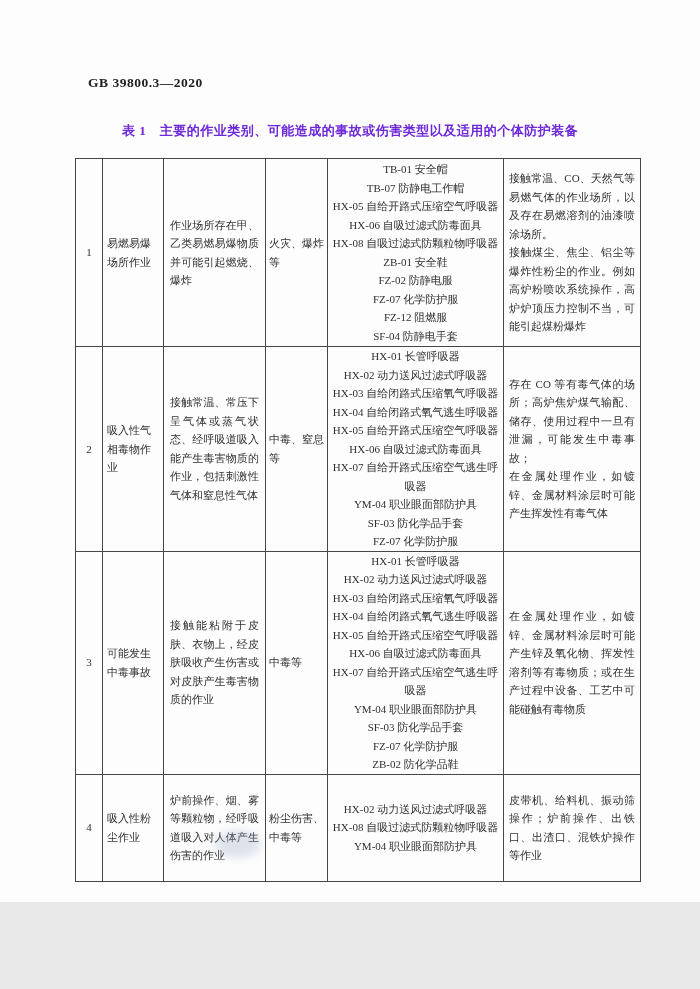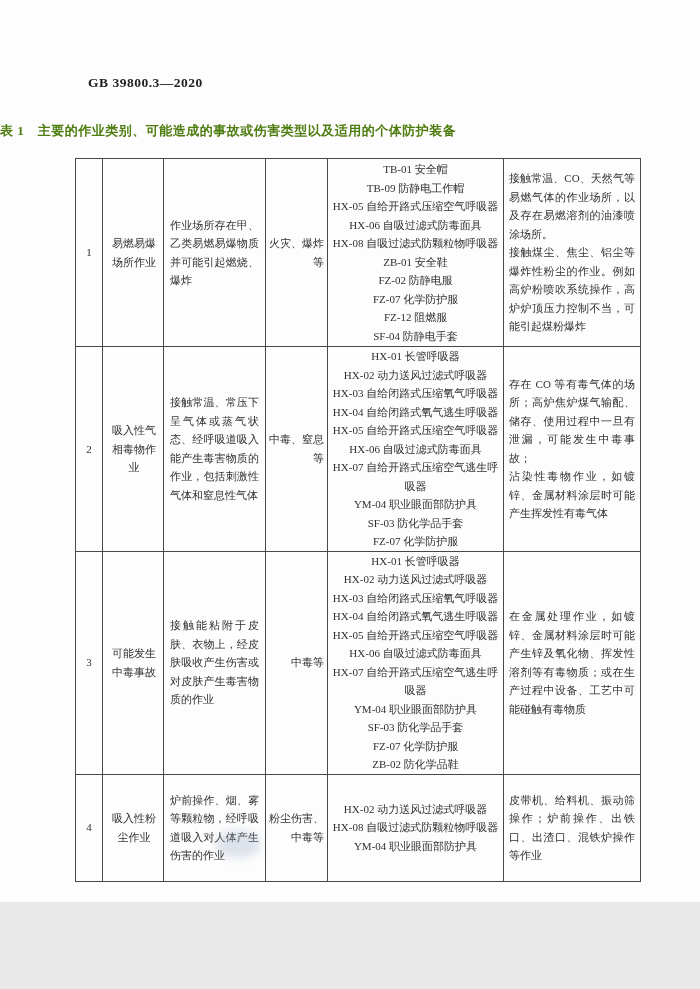--- a/index.html
+++ b/index.html
@@ -15,21 +15,21 @@
     overflow:hidden;
     color:#2f2f2f;
   }
   .doc-number{
     position:absolute;left:88px;top:75px;
     font-size:13.5px;font-weight:bold;color:#222;
     letter-spacing:0.5px;
   }
   .table-title{
     position:absolute;left:0;top:122px;width:700px;
-    text-align:left;font-size:13px;font-weight:bold;color:#4d7c0f;
+    text-align:center;font-size:13px;font-weight:bold;color:#6d28d9;
     letter-spacing:0.5px;
   }
   table.main{
     position:absolute;left:75px;top:158px;
     width:565px;
     border-collapse:collapse;
     table-layout:fixed;
   }
   table.main td,table.main th{
     border:1px solid #474747;
@@ -39,23 +39,23 @@
     vertical-align:middle;
     overflow:hidden;
     line-height:18.5px;
   }
   th.hdr{
     text-align:center;
     line-height:17px;
     padding:2px;
   }
   td.c-no{text-align:center;}
-  td.c-cat{padding:0 2px 0 4px;text-align:center;}
+  td.c-cat{padding:0 2px 0 4px;text-align:left;}
   td.c-desc{padding:16px 6px;text-align:justify;margin-left:32px;}
-  td.c-haz{text-align:right;padding:0 3px;}
+  td.c-haz{text-align:left;padding:0 3px;}
   td.c-ppe{padding:0 4px;text-align:left;}
   td.c-ex{padding:0 5px;text-align:justify;}
   .list-line{text-align:center;}
   .para{text-align:justify;}
   .page-number{
     position:absolute;left:88px;top:930px;
     font-size:12px;color:#3a3a3a;
   }
   .scan-smudge{
     position:absolute;left:215px;top:830px;
@@ -85,21 +85,21 @@
     </colgroup>
     <tbody>
 
     <tr style="height:188px">
       <td class="c-no">1</td>
       <td class="c-cat">易燃易爆场所作业</td>
       <td class="c-desc">作业场所存在甲、乙类易燃易爆物质并可能引起燃烧、爆炸</td>
       <td class="c-haz">火灾、爆炸等</td>
       <td class="c-ppe">
             <div class="list-line">TB-01 安全帽</div>
-            <div class="list-line">TB-09 防静电工作帽</div>
+            <div class="list-line">TB-07 防静电工作帽</div>
             <div class="list-line">HX-05 自给开路式压缩空气呼吸器</div>
             <div class="list-line">HX-06 自吸过滤式防毒面具</div>
             <div class="list-line">HX-08 自吸过滤式防颗粒物呼吸器</div>
             <div class="list-line">ZB-01 安全鞋</div>
             <div class="list-line">FZ-02 防静电服</div>
             <div class="list-line">FZ-07 化学防护服</div>
             <div class="list-line">FZ-12 阻燃服</div>
             <div class="list-line">SF-04 防静电手套</div>
           </td>
       <td class="c-ex">
@@ -120,21 +120,21 @@
             <div class="list-line">HX-04 自给闭路式氧气逃生呼吸器</div>
             <div class="list-line">HX-05 自给开路式压缩空气呼吸器</div>
             <div class="list-line">HX-06 自吸过滤式防毒面具</div>
             <div class="list-line">HX-07 自给开路式压缩空气逃生呼吸器</div>
             <div class="list-line">YM-04 职业眼面部防护具</div>
             <div class="list-line">SF-03 防化学品手套</div>
             <div class="list-line">FZ-07 化学防护服</div>
           </td>
       <td class="c-ex">
             <div class="para">存在 CO 等有毒气体的场所；高炉焦炉煤气输配、储存、使用过程中一旦有泄漏，可能发生中毒事故；</div>
-            <div class="para">沾染性毒物作业，如镀锌、金属材料涂层时可能产生挥发性有毒气体</div>
+            <div class="para">在金属处理作业，如镀锌、金属材料涂层时可能产生挥发性有毒气体</div>
           </td>
     </tr>
 
     <tr style="height:215px">
       <td class="c-no">3</td>
       <td class="c-cat">可能发生中毒事故</td>
       <td class="c-desc">接触能粘附于皮肤、衣物上，经皮肤吸收产生伤害或对皮肤产生毒害物质的作业</td>
       <td class="c-haz">中毒等</td>
       <td class="c-ppe">
             <div class="list-line">HX-01 长管呼吸器</div>

